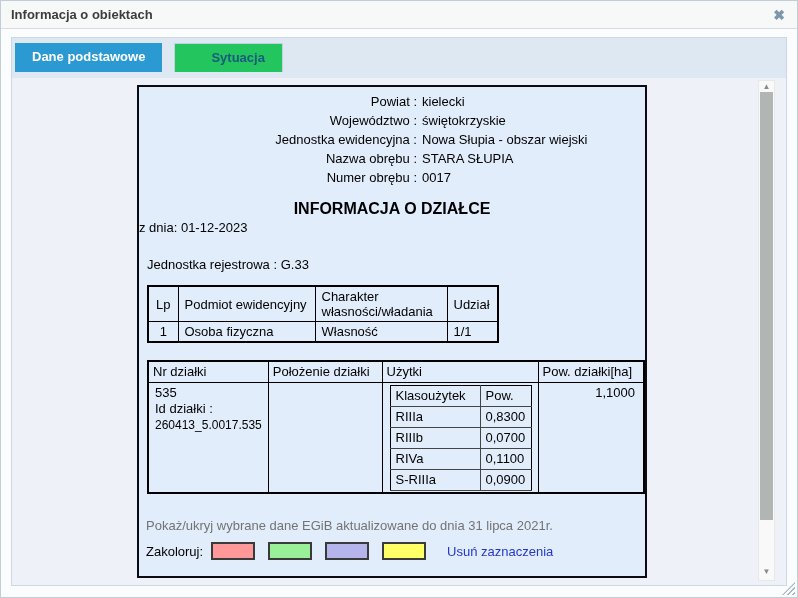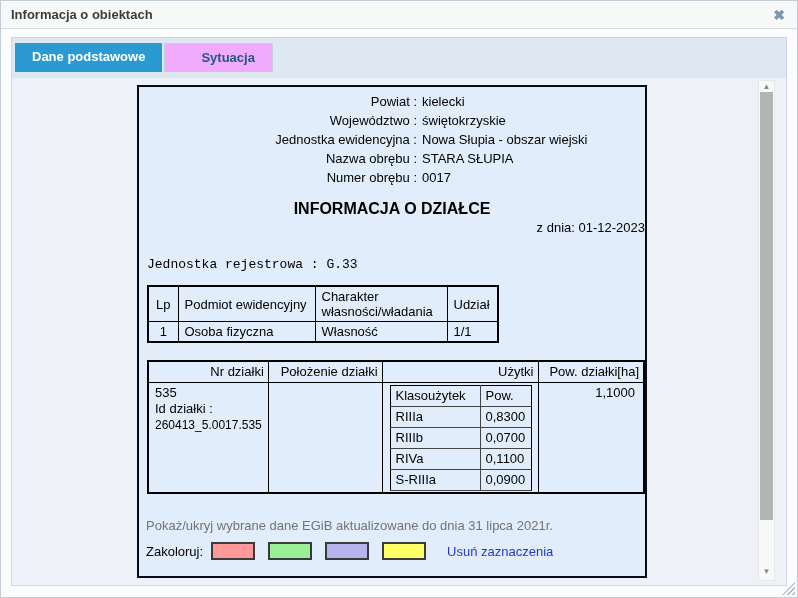--- a/index.html
+++ b/index.html
@@ -15,21 +15,21 @@
   
   .titlebar { height:28px; background:#f7f8f8; border-bottom:1px solid #d8dcdf; display:flex; align-items:center; padding:0 12px 0 10px;justify-content:flex-end; }
   .titlebar-title { flex:1; font-size:13px; font-weight:bold; color:#3c3c3c; }
   .close-btn { color:#7e97ac; font-size:14px; font-weight:bold; cursor:pointer; line-height:1; }
 
   
   .tab-panel { margin:8px 10px 0 10px; height:549px; border:1px solid #ccd9e4; background:#ecf1f7; }
   .tab-strip { height:40px; background:#dde8f2; display:flex; align-items:flex-start; padding:5px 0 0 3px; }
   .tab { height:29px; font-size:13px; font-weight:bold; padding:6px 17px; cursor:pointer; white-space:nowrap; }
   .tab.active { background:#2b9ad3; color:#ffffff; }
-  .tab.inactive { background:#f0abfc; color:#1c5a80; border:1px solid #c2d3df; border-bottom:none; margin-left:2px;padding-left:36px; }
+  .tab.inactive { background:#22c55e; color:#1c5a80; border:1px solid #c2d3df; border-bottom:none; margin-left:12px;padding-left:36px; }
 
   
   .content { position:relative; height:507px; background:#eef2f8; }
 
   
   .scrollbar { position:absolute; top:2px; right:11px; width:17px; height:501px; background:#f9f9f9; border:1px solid #e8e8e8; }
   .sb-arrow { position:absolute; left:0; right:0; text-align:center; font-size:8px; color:#8a8a8a; height:12px; line-height:12px; cursor:pointer; }
   .sb-up { top:0; }
   .sb-down { bottom:2px; }
   .sb-thumb { position:absolute; top:11px; left:1px; right:1px; height:428px; background:#b2b6b2; cursor:pointer; }
@@ -39,33 +39,33 @@
     position:absolute; left:125px; top:7px; width:510px; height:493px;
     border:2px solid #0b0b14; background:#e2edfb;
     font-size:13px; color:#000; line-height:17px;
     padding-top:5px; overflow:hidden;
   }
   .hdr-row { display:flex; line-height:19px; }
   .hdr-label { width:278px; text-align:right; white-space:pre; }
   .hdr-value { margin-left:5px; white-space:pre; }
 
   .doc-title { text-align:center; font-weight:bold; font-size:16px; line-height:20px; margin-top:12px; }
-  .doc-date { text-align:right; }
-  .reg-unit { margin:20px 0 4px 8px;font-family:Liberation Mono, monospace; }
+  .doc-date { text-align:left; }
+  .reg-unit { margin:20px 0 4px 8px; }
 
   table { border-collapse:collapse; }
   table.owners { margin:12px 0 0 8px; border:2px solid #000; }
   table.owners th, table.owners td { border:1px solid #000; font-weight:normal; font-size:13px; padding:2px 6px; text-align:left; vertical-align:middle; line-height:15px; }
   .ow-c1 { width:30px; text-align:center !important; }
   .ow-c2 { width:137px; }
   .ow-c3 { width:132px; }
   .ow-c4 { width:51px; }
 
   table.parcel { margin:17px 0 0 8px; border:2px solid #000; }
-  table.parcel th { border:1px solid #000; font-weight:normal; font-size:13px; padding:2px 4px; text-align:right; line-height:16px; }
+  table.parcel th { border:1px solid #000; font-weight:normal; font-size:13px; padding:2px 4px; text-align:left; line-height:16px; }
   table.parcel td { border:1px solid #000; vertical-align:top; }
   .pc-c1 { width:119px; }
   .pc-c2 { width:115px; }
   .pc-c3 { width:156px; }
   .pc-c4 { width:107px; }
   .nr-cell { padding:2px 6px; line-height:16px; }
   .nr-id-value { font-size:12px; }
   .area-cell { text-align:right; padding:2px 8px; line-height:16px;border-radius:29px; }
 
   table.uses { margin:1px 4px 0 6px; width:142px; }

